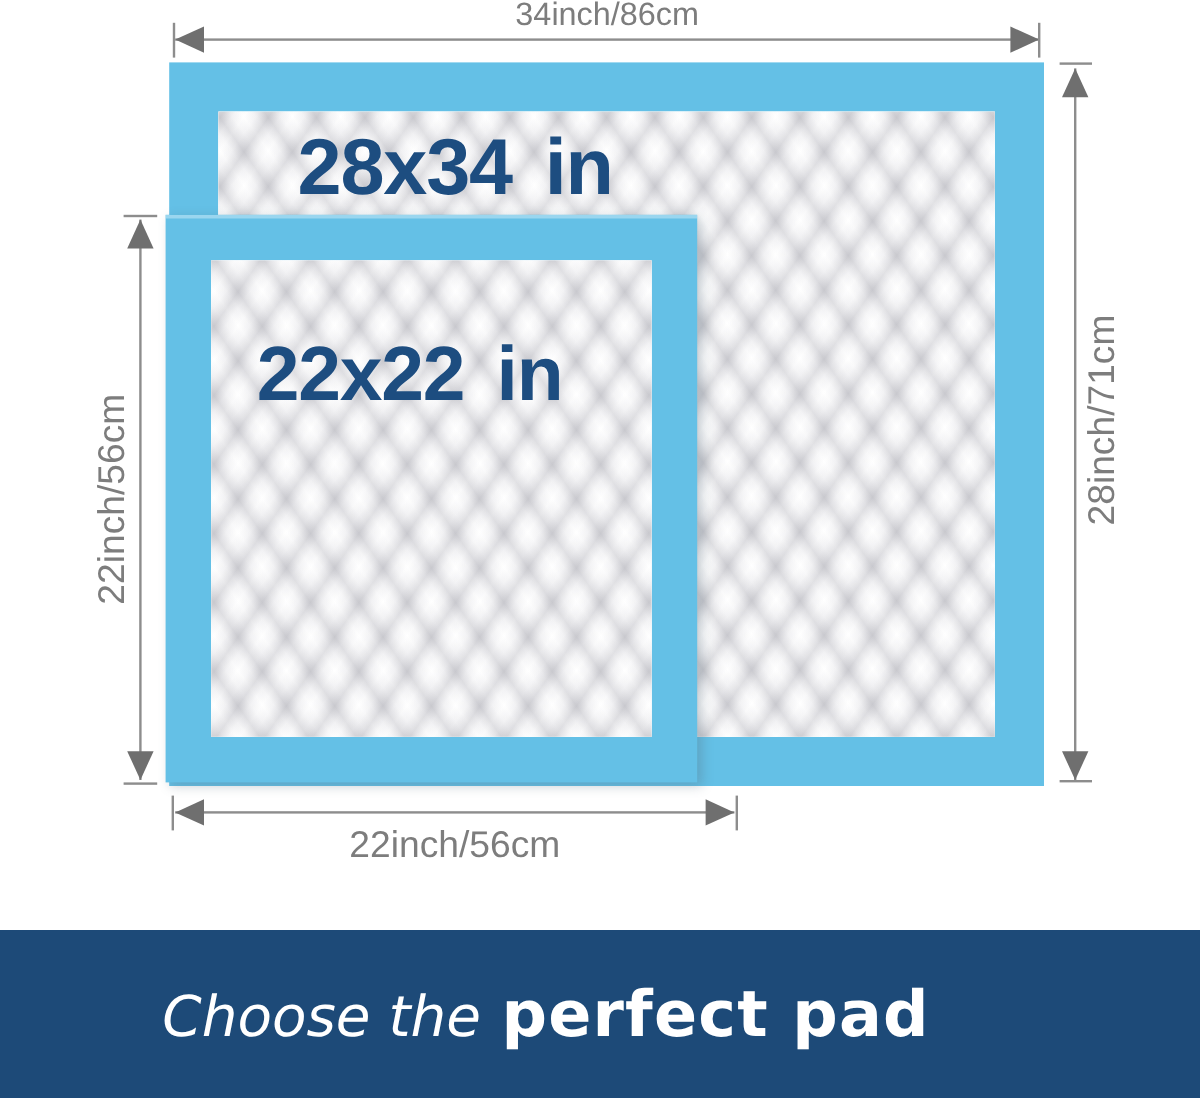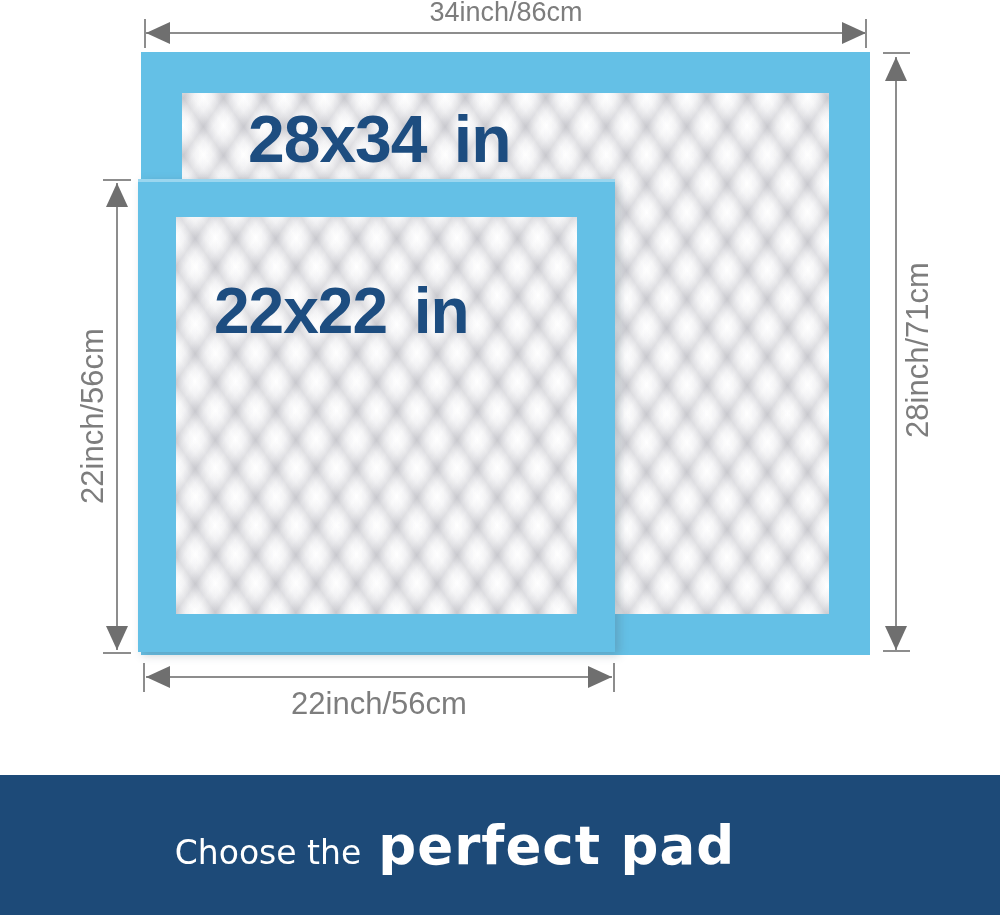--- a/index.html
+++ b/index.html
@@ -5,21 +5,21 @@
   html,body{margin:0;padding:0;background:#ffffff;}
   .stage{
     position:relative;width:1000px;height:915px;overflow:hidden;
     background:#ffffff;font-family:"Liberation Sans",sans-serif;
   }
 
   
   .pad{position:absolute;background:var(--pad-border-blue,#64c0e6);}
   .pad-large{left:141px;top:52px;width:729px;height:603px;}
   .pad-small{
-    left:138px;top:179px;width:477px;height:473px;
+    left:138px;top:179px;width:443px;height:473px;
     box-shadow:4px 3px 9px rgba(85,105,120,0.32), inset 0 3px 0 rgba(255,255,255,0.35);
   }
   .quilt{
     position:absolute;
     background-color:#ffffff;
     background-image:
       repeating-linear-gradient(55deg,  #e2e2e5 0px, #f8f8f9 9px, #ffffff 17px, #f8f8f9 25px, #e2e2e5 33px),
       repeating-linear-gradient(-55deg, #e2e2e5 0px, #f8f8f9 9px, #ffffff 17px, #f8f8f9 25px, #e2e2e5 33px);
     background-blend-mode:multiply;
   }
@@ -86,21 +86,21 @@
 
   
   .banner{
     position:absolute;left:0;top:775px;width:1000px;height:140px;
     background:var(--banner-navy,#1d4a78);
     display:flex;align-items:center;justify-content:center;
     color:var(--banner-text,#ffffff);
     font-family:"DejaVu Sans","Liberation Sans",sans-serif;
   }
   .banner-inner{margin-right:90px;white-space:nowrap;}
-  .banner-prefix{font-size:33px;font-weight:normal;}
+  .banner-prefix{font-size:47px;font-weight:normal;font-style:italic;}
   .banner-highlight{font-size:53px;font-weight:bold;margin-left:12px;letter-spacing:1px;}
 </style>
 </head>
 <body>
 
 <div class="stage">
 
   <div class="pad pad-large">
     <div class="quilt quilt-large">
       <div class="pad-size-label large">28x34 in</div>

